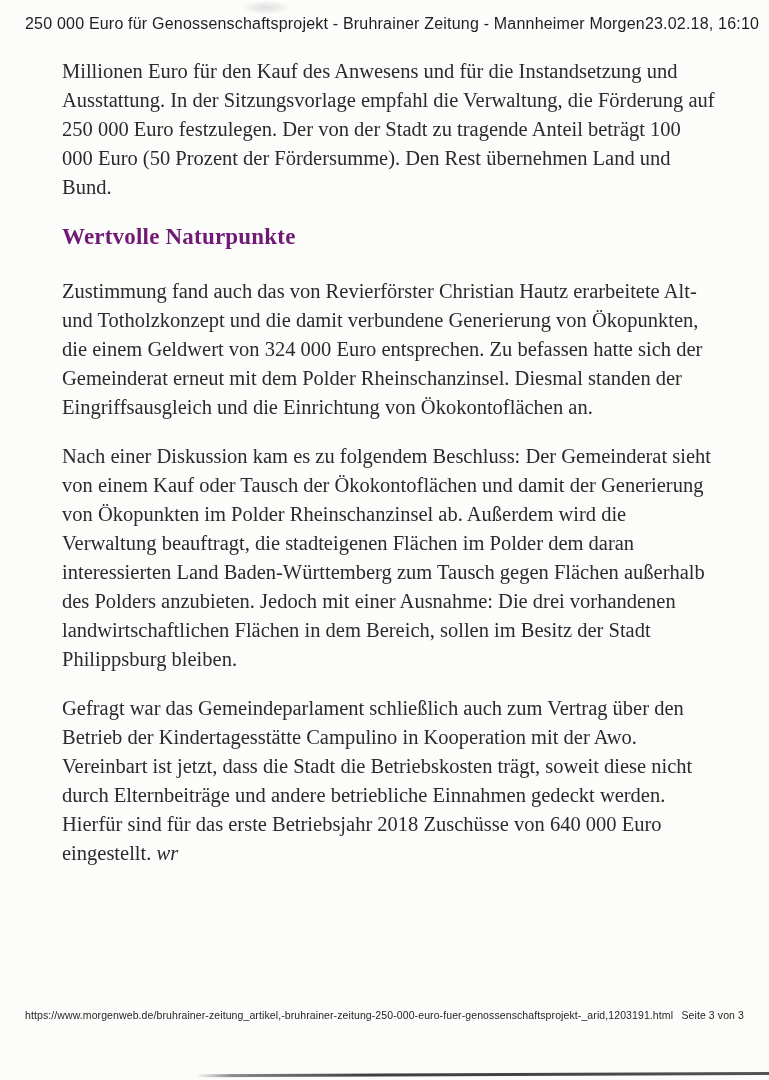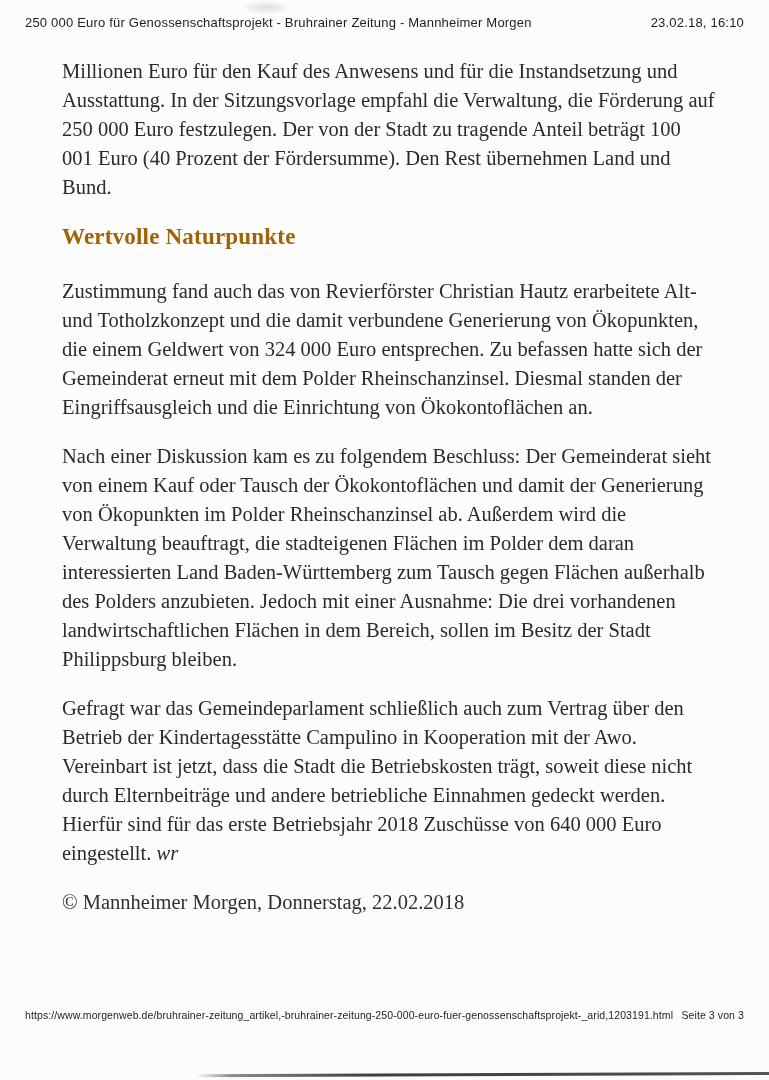--- a/index.html
+++ b/index.html
@@ -18,21 +18,21 @@
   
   .print-header {
     position: absolute;
     top: 15px;
     left: 25px;
     right: 25px;
     display: flex;
     justify-content: space-between;
     align-items: baseline;
     font-family: "Liberation Sans", "DejaVu Sans", sans-serif;
-    font-size: 13px;
+    font-size: 16px;
     letter-spacing: 0.2px;
     color: #1e1e1e;
     white-space: nowrap;
   }
 
   
   .article {
     position: absolute;
     top: 57px;
     left: 62px;
@@ -42,21 +42,21 @@
     color: #2b2b2b;
   }
   .article p {
     margin: 0 0 20px 0;
   }
   .article h2 {
     font-size: 23px;
     line-height: 30px;
     margin: 14px 0 25px 0;
     letter-spacing: 0.2px;
-    color: #a16207;
+    color: #701a75;
     font-weight: bold;
   }
   .article .author-initials {
     font-style: italic;
     text-align: center;
   }
   .copyright {
     margin-top: 28px;
     color: #303030;
   }
@@ -109,31 +109,30 @@
 <body>
 
 <div class="scan-smudge-top"></div>
 
 <header class="print-header">
   <span>250 000 Euro für Genossenschaftsprojekt - Bruhrainer Zeitung - Mannheimer Morgen</span>
   <span>23.02.18, 16:10</span>
 </header>
 
 <main class="article">
-  <p>Millionen Euro für den Kauf des Anwesens und für die Instandsetzung und Ausstattung. In der Sitzungsvorlage empfahl die Verwaltung, die Förderung auf 250 000 Euro festzulegen. Der von der Stadt zu tragende Anteil beträgt 100 001 Euro (40 Prozent der Fördersumme). Den Rest übernehmen Land und Bund.</p>
+  <p>Millionen Euro für den Kauf des Anwesens und für die Instandsetzung und Ausstattung. In der Sitzungsvorlage empfahl die Verwaltung, die Förderung auf 250 000 Euro festzulegen. Der von der Stadt zu tragende Anteil beträgt 100 000 Euro (50 Prozent der Fördersumme). Den Rest übernehmen Land und Bund.</p>
 
   <h2>Wertvolle Naturpunkte</h2>
 
   <p>Zustimmung fand auch das von Revierförster Christian Hautz erarbeitete Alt- und Totholzkonzept und die damit verbundene Generierung von Ökopunkten, die einem Geldwert von 324 000 Euro entsprechen. Zu befassen hatte sich der Gemeinderat erneut mit dem Polder Rheinschanzinsel. Diesmal standen der Eingriffsausgleich und die Einrichtung von Ökokontoflächen an.</p>
 
   <p>Nach einer Diskussion kam es zu folgendem Beschluss: Der Gemeinderat sieht von einem Kauf oder Tausch der Ökokontoflächen und damit der Generierung von Ökopunkten im Polder Rheinschanzinsel ab. Außerdem wird die Verwaltung beauftragt, die stadteigenen Flächen im Polder dem daran interessierten Land Baden-Württemberg zum Tausch gegen Flächen außerhalb des Polders anzubieten. Jedoch mit einer Ausnahme: Die drei vorhandenen landwirtschaftlichen Flächen in dem Bereich, sollen im Besitz der Stadt Philippsburg bleiben.</p>
 
   <p><span>Gefragt war das Gemeindeparlament schließlich auch zum Vertrag über den Betrieb der Kindertagesstätte Campulino in Kooperation mit der Awo. Vereinbart ist jetzt, dass die Stadt die Betriebskosten trägt, soweit diese nicht durch Elternbeiträge und andere betriebliche Einnahmen gedeckt werden. Hierfür sind für das erste Betriebsjahr 2018 Zuschüsse von 640 000 Euro eingestellt.</span> <em class="author-initials">wr</em></p>
 
-  <p class="copyright">© Mannheimer Morgen, Donnerstag, 22.02.2018</p>
 </main>
 
 <footer class="print-footer">
   <span>https://www.morgenweb.de/bruhrainer-zeitung_artikel,-bruhrainer-zeitung-250-000-euro-fuer-genossenschaftsprojekt-_arid,1203191.html</span>
   <span>Seite 3 von 3</span>
 </footer>
 
 <div class="scan-edge-bottom"></div>
 
 </body></html>

